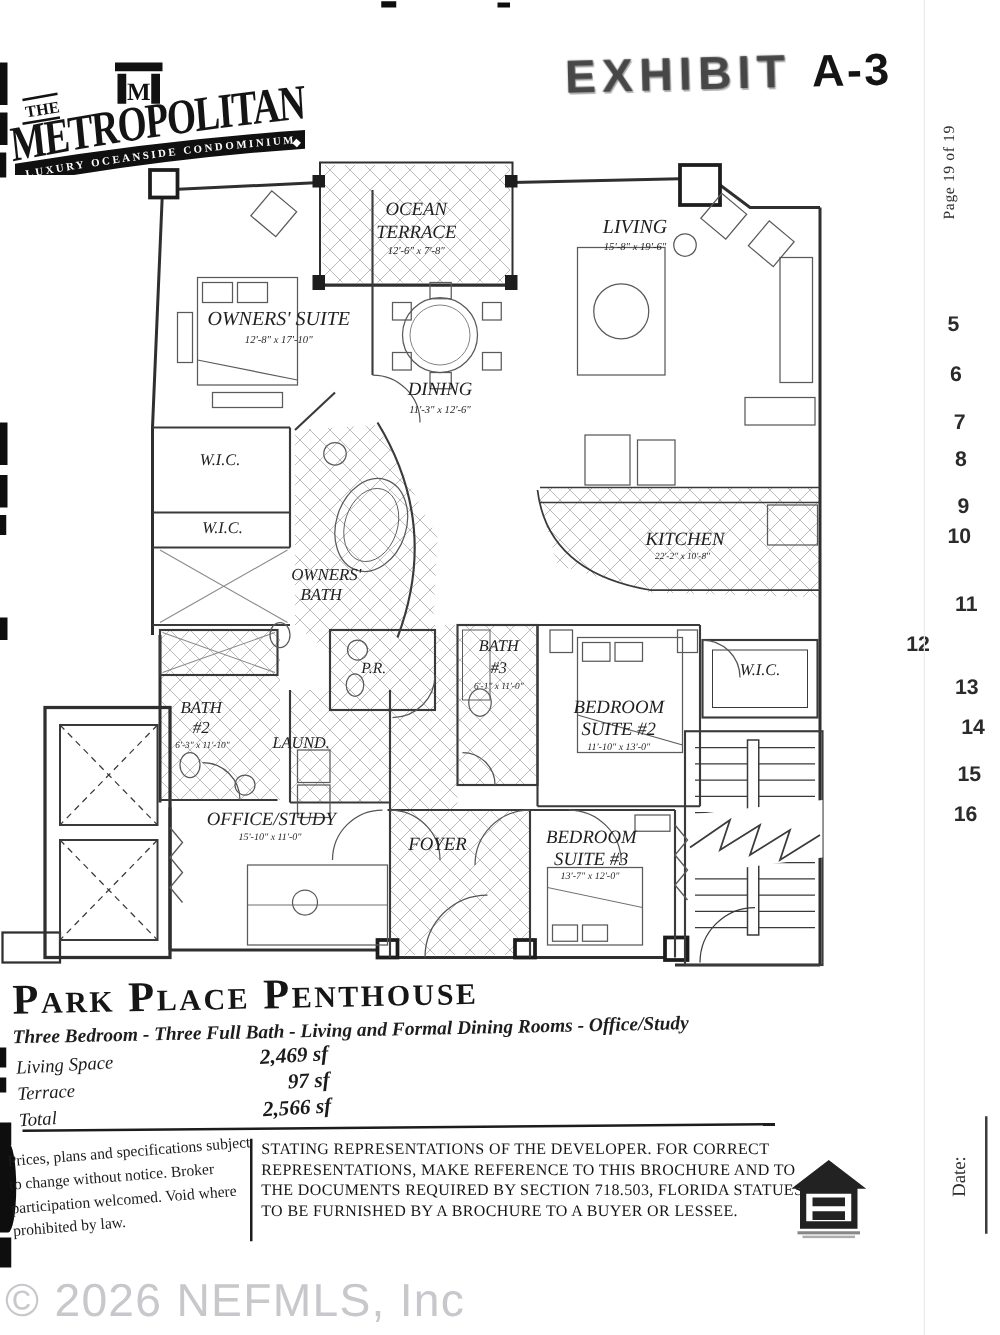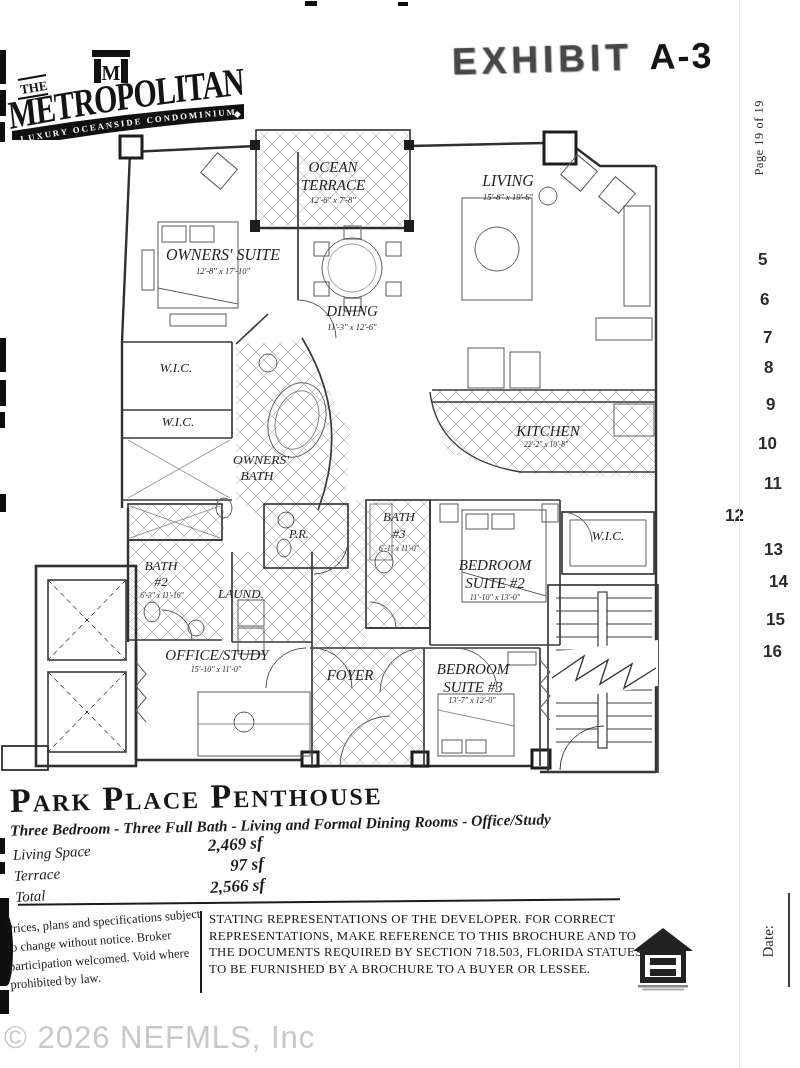--- a/index.html
+++ b/index.html
@@ -31,21 +31,21 @@
   .stat-row .lbl{font-size:15px;}
   .stat-row .val{font-size:17px;font-weight:600;}
   .rule{position:absolute;left:18px;top:901px;width:602px;height:2px;background:#1c1c1c;
         transform:rotate(-.5deg);}
   .disc-left{position:absolute;left:8px;top:912px;width:200px;transform:rotate(-4.5deg);
              font-size:12.5px;line-height:1.5;color:#1c1c1c;white-space:nowrap;}
   .oral-bar{position:absolute;left:200px;top:911px;width:2px;height:82px;background:#1c1c1c;}
   .oral{position:absolute;left:209px;top:911px;width:420px;font-size:12.8px;line-height:1.3;
         letter-spacing:.3px;color:#151515;white-space:nowrap;}
   .watermark{position:absolute;left:4px;top:1020px;font-family:"Liberation Sans",sans-serif;
-             font-size:31px;color:#c8c8cc;letter-spacing:1px;}
+             font-size:37px;color:#c8c8cc;letter-spacing:1px;}
   .crease{position:absolute;left:739px;top:0;width:1px;height:1068px;background:#ececec;}
   svg text{font-family:"Liberation Serif",serif;}
 </style>
 </head>
 <body>
 
 <div id="page">
 
   <svg class="abs" style="left:6px;top:28px;" width="244" height="112" viewBox="0 0 244 112">
 
@@ -81,21 +81,21 @@
     <span class="word">EXHIBIT</span>
     <span class="code">A-3</span>
   </div>
 
   <div class="page-label">Page 19 of 19</div>
   <span class="line-no" style="left:758px;top:250px;">5</span>
   <span class="line-no" style="left:760px;top:290px;">6</span>
   <span class="line-no" style="left:763px;top:328px;">7</span>
   <span class="line-no" style="left:764px;top:358px;">8</span>
   <span class="line-no" style="left:766px;top:395px;">9</span>
-  <span class="line-no" style="left:758px;top:434px;">10</span>
+  <span class="line-no" style="left:758px;top:419px;">10</span>
   <span class="line-no" style="left:764px;top:474px;">11</span>
   <span class="line-no" style="left:725px;top:506px;">12</span>
   <span class="line-no" style="left:764px;top:540px;">13</span>
   <span class="line-no" style="left:769px;top:572px;">14</span>
   <span class="line-no" style="left:766px;top:610px;">15</span>
   <span class="line-no" style="left:763px;top:642px;">16</span>
   <div class="date-label">Date:</div>
   <div class="date-line"></div>
   <div class="crease"></div>
 

